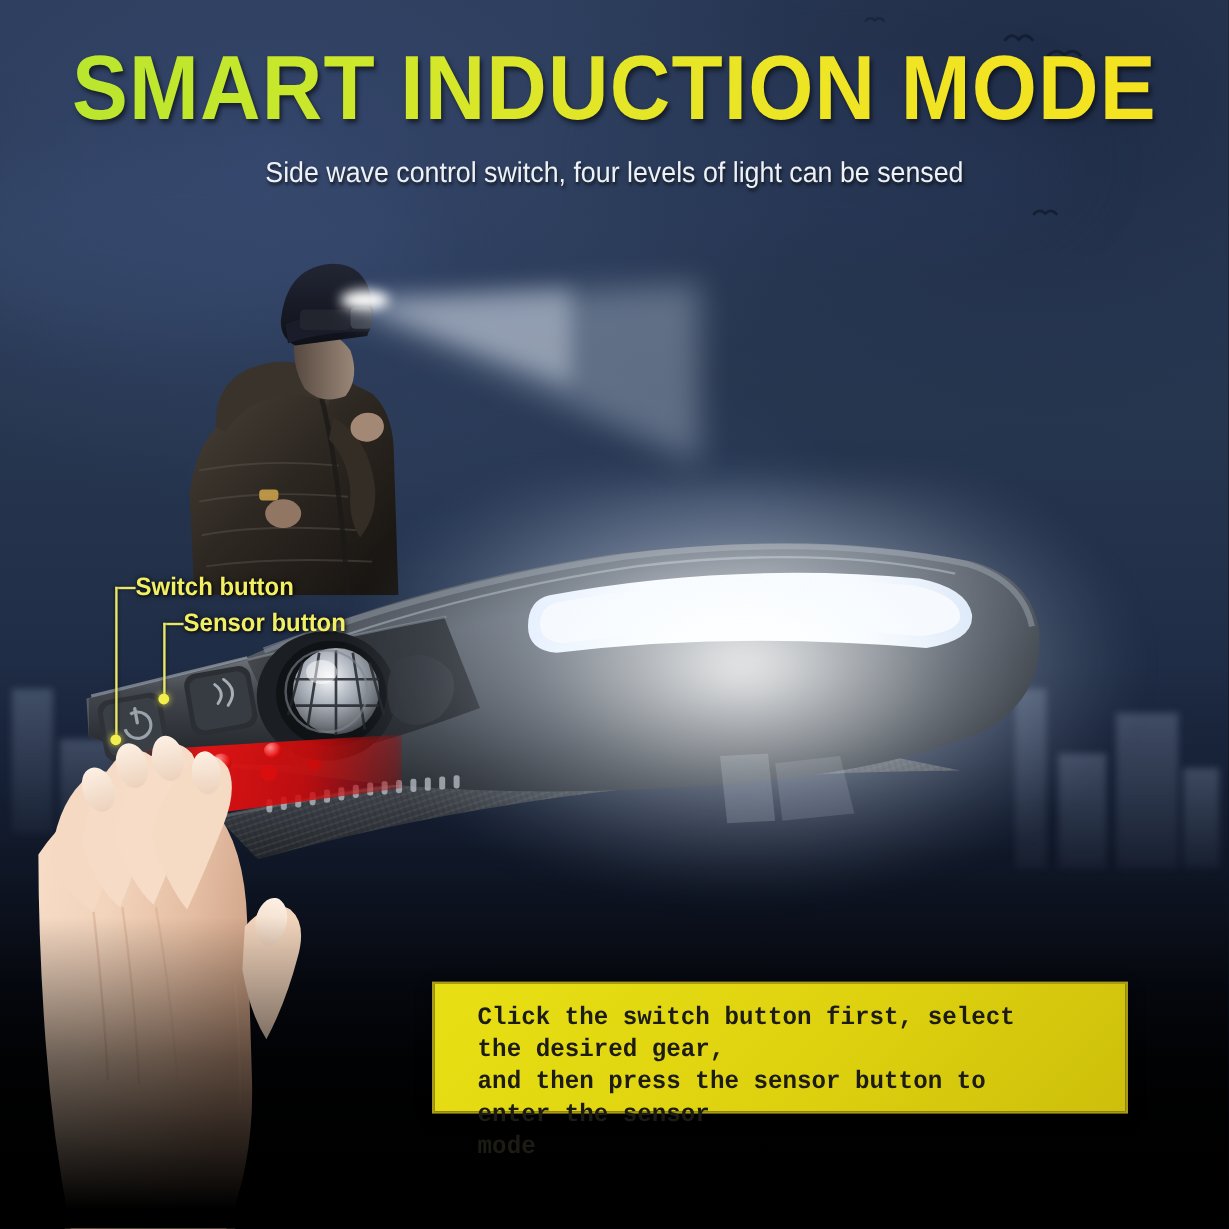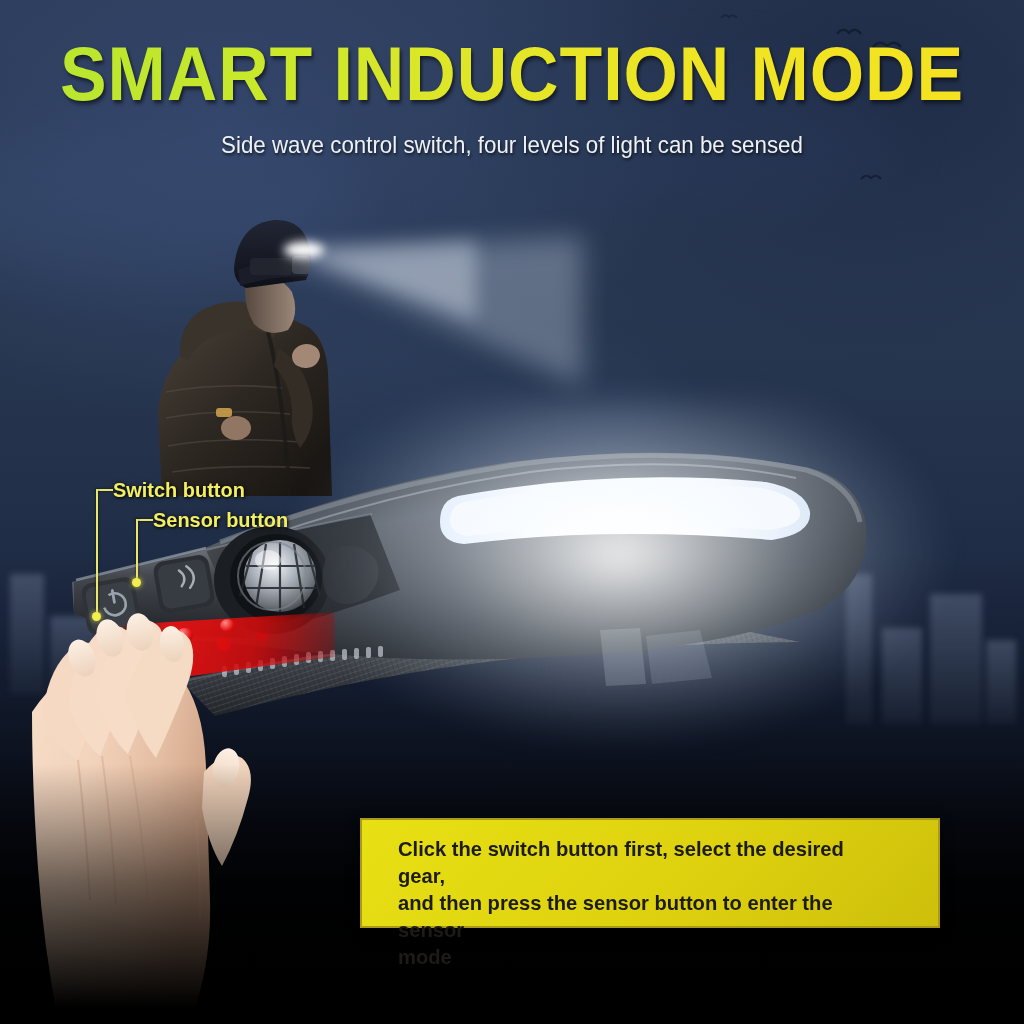--- a/index.html
+++ b/index.html
@@ -140,20 +140,21 @@
   .hand{position:absolute;left:-10px;top:600px;width:330px;height:430px;}
 
   
   .note{
     position:absolute;left:360px;top:818px;width:580px;height:110px;
     background:linear-gradient(135deg,#e8e014 0%, #ded20f 55%, #cdbf0b 100%);
     border:2px solid #a99b18;
     box-shadow:0 3px 10px rgba(0,0,0,.55);
     box-sizing:border-box;
     padding:16px 24px 0 36px;
+    font-family:Liberation Mono, monospace;
   }
   .note p{
     margin:0;
     color:#1c1c14;
     font-size:21px;
     line-height:1.28;
     font-weight:600;
     transform:scaleX(.96);
     transform-origin:left top;
   }

